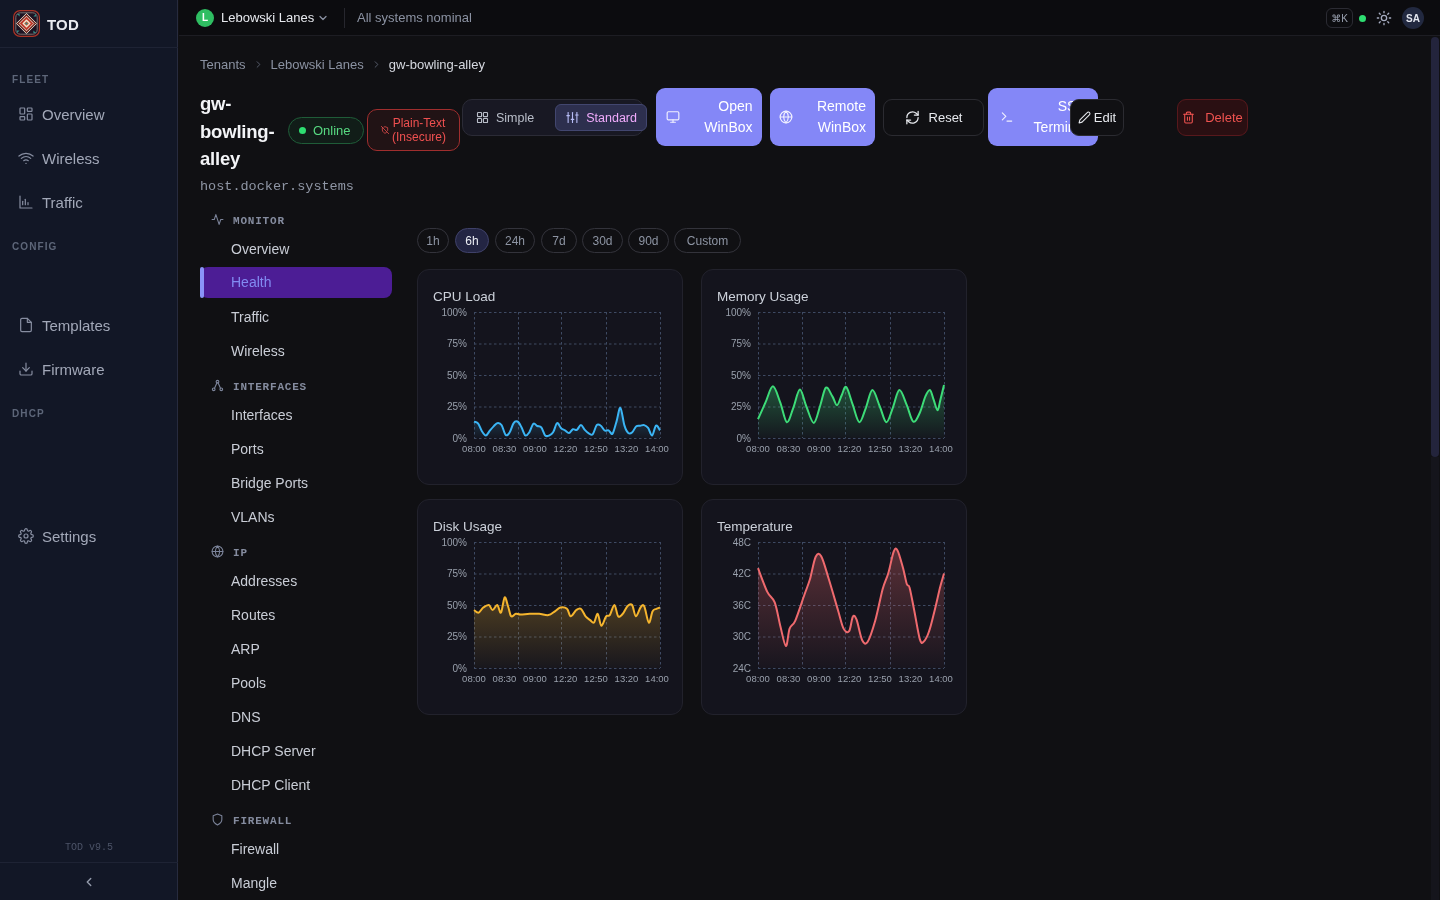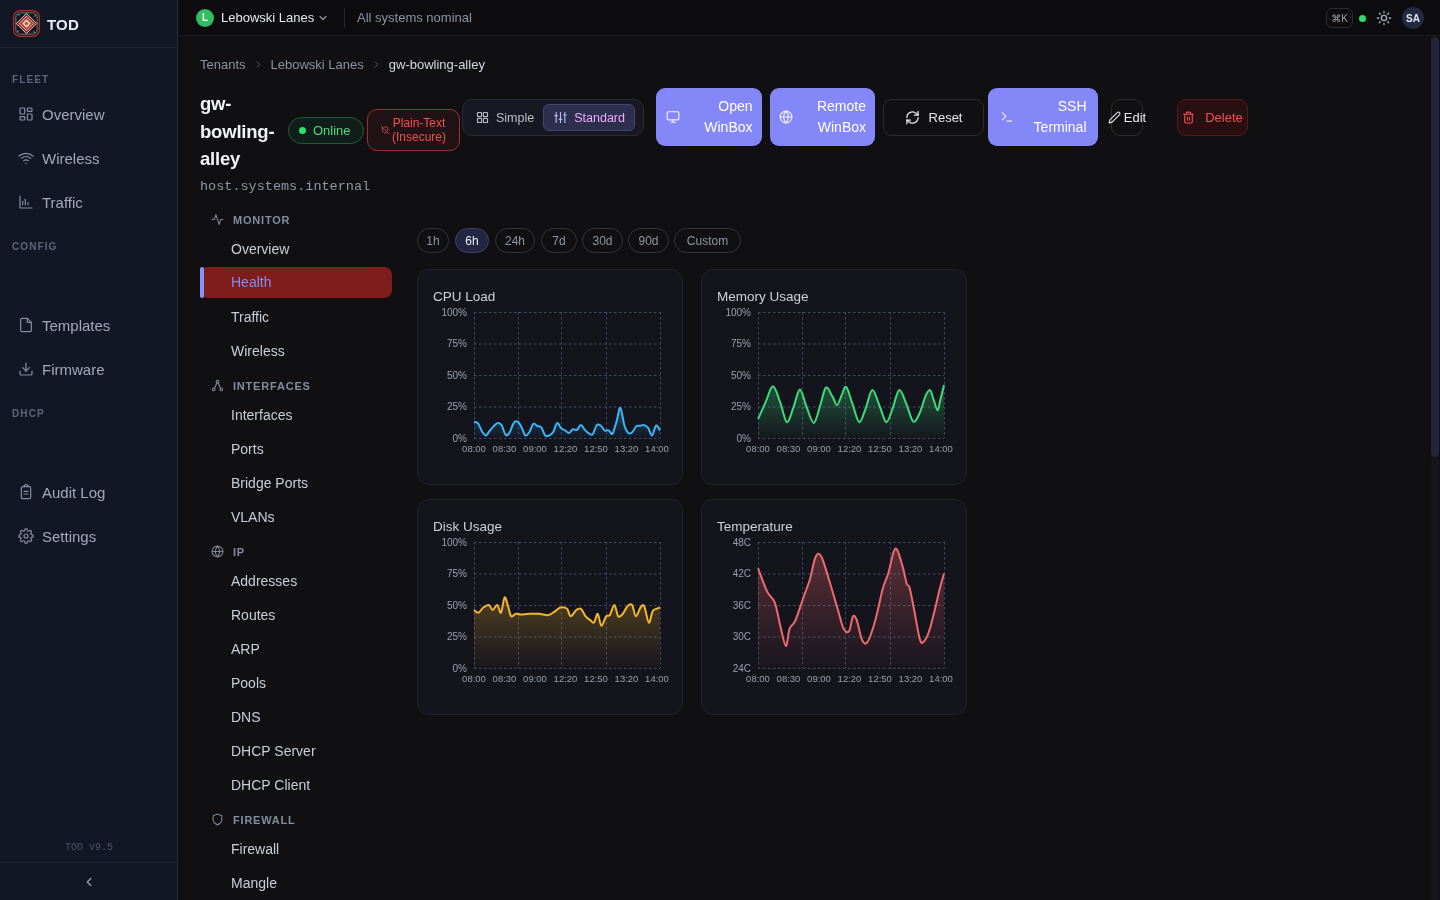--- a/index.html
+++ b/index.html
@@ -28,34 +28,34 @@
 #tb-sa { position:absolute; left:1223px; top:7px; width:22px; height:22px; border-radius:50%; background:#222940; color:#e3e6ee; font-size:10px; font-weight:700; text-align:center; line-height:24px; }
 
 #crumbs { position:absolute; left:200px; top:57px; font-size:13px; color:#8b92a2; }
 #crumbs b { color:#d6d9e0; font-weight:400; }
 #crumbs .c { margin:0 7px; vertical-align:-1px; }
 #title { position:absolute; left:200px; top:90px; width:86px; color:#f3f4f7; font-size:18.5px; font-weight:700; line-height:27.7px; letter-spacing:-0.2px; }
 #host { position:absolute; left:200px; top:179px; color:#8f96a5; font-size:13.5px; font-family:"Liberation Mono",monospace; }
 #b-online { position:absolute; left:288px; top:117px; height:27px; border:1px solid #1f5c38; background:rgba(34,197,94,.08); border-radius:14px; color:#57d981; font-size:13px; display:flex; align-items:center; padding:0 12px 0 10px; }
 #b-online i { width:7px; height:7px; border-radius:50%; background:#2ede71; margin-right:7px; }
 #b-plain { position:absolute; left:367px; top:109px; width:93px; height:42px; border:1px solid #a02e2e; background:rgba(160,42,42,.12); border-radius:10px; color:#ef5050; font-size:12px; line-height:14.5px; display:flex; align-items:center; justify-content:center; text-align:center; }
-#seg { position:absolute; left:462px; top:99px; width:182px; height:37px; background:#181823; border:1px solid #2b2b36; border-radius:10px; display:flex; align-items:center; padding:3px; }
+#seg { position:absolute; left:462px; top:99px; width:182px; height:37px; background:#181823; border:1px solid #2b2b36; border-radius:10px; display:flex; align-items:center; padding:3px;gap:12px; }
 .seg-i { height:27px; display:flex; align-items:center; border-radius:6px; font-size:12.5px; color:#b9bec9; padding:0 9px; }
 .seg-i svg { margin-right:6px; }
 .seg-i.on { background:#2d2f4e; border:1px solid #42466f; color:#f0abfc; }
 .btn { position:absolute; display:flex; align-items:center; justify-content:center; font-size:13px; border-radius:9px; }
 .btn svg { flex:none; }
 .purple { background:#8487f7; color:#fff; top:88px; height:58px; font-size:14px; }
 .purple .tx { width:64px; text-align:right; line-height:21px; margin-left:9px; }
 .ghost { top:99px; height:37px; background:#101013; border:1px solid #2b2b31; color:#e7e9ee; }
 
 .nh { position:absolute; left:211px; color:#8187f0; }
-.nh span { color:#858c9f; font-size:11px; font-weight:700; letter-spacing:.8px; margin-left:9px; vertical-align:2px; }
+.nh span { color:#858c9f; font-size:11px; font-weight:700; letter-spacing:.8px; margin-left:9px; vertical-align:2px;font-family:Liberation Mono, monospace; }
 .ni { position:absolute; left:231px; color:#c9cdd6; font-size:14px; }
-#ni-active { position:absolute; left:200px; top:267px; width:192px; height:31px; background:#7f1d1d; border-radius:8px; }
+#ni-active { position:absolute; left:200px; top:267px; width:192px; height:31px; background:#4c1d95; border-radius:8px; }
 #ni-bar { position:absolute; left:200px; top:267px; width:3.5px; height:31px; background:#8a93f8; border-radius:2px; }
 #ni-active span { position:absolute; left:31px; top:7px; color:#828bf2; font-size:14px; }
 
 .pill { position:absolute; top:228px; height:25px; border:1px solid #33333b; border-radius:13px; color:#8d94a3; font-size:12px; display:flex; align-items:center; justify-content:center; }
 .pill.on { background:#232543; border-color:#3f4169; color:#eceef4; }
 
 .card { position:absolute; width:266px; height:216px; background:#14141d; border:1px solid #22222c; border-radius:12px; }
 .card h3 { position:absolute; left:15px; top:19px; color:#ccd1da; font-size:13.5px; font-weight:400; }
 .card svg.ch { position:absolute; left:0; top:0; }
 </style>
@@ -98,25 +98,20 @@
       </svg>Traffic</div>
 <div class="snav" style="top:305px"><svg width="16" height="16" viewBox="0 0 24 24" fill="none" stroke="#868da0" stroke-width="1.8" stroke-linecap="round" stroke-linejoin="round">
         <path d="M14 2H6a2 2 0 0 0-2 2v16a2 2 0 0 0 2 2h12a2 2 0 0 0 2-2V8z"></path>
         <polyline points="14 2 14 8 20 8"></polyline>
       </svg>Templates</div>
 <div class="snav" style="top:349px"><svg width="16" height="16" viewBox="0 0 24 24" fill="none" stroke="#868da0" stroke-width="1.8" stroke-linecap="round" stroke-linejoin="round">
         <path d="M21 15v4a2 2 0 0 1-2 2H5a2 2 0 0 1-2-2v-4"></path>
         <polyline points="7 10 12 15 17 10"></polyline>
         <line x1="12" y1="3" x2="12" y2="15"></line>
       </svg>Firmware</div>
-<div class="snav" style="top:472px"><svg width="16" height="16" viewBox="0 0 24 24" fill="none" stroke="#868da0" stroke-width="1.8" stroke-linecap="round" stroke-linejoin="round">
-        <rect x="5" y="4" width="14" height="18" rx="2"></rect>
-        <path d="M9 4a2 2 0 0 1 6 0"></path>
-        <path d="M9 11h6M9 15h6"></path>
-      </svg>Audit Log</div>
 <div class="snav" style="top:516px"><svg width="16" height="16" viewBox="0 0 24 24" fill="none" stroke="#868da0" stroke-width="1.8" stroke-linecap="round" stroke-linejoin="round">
         <circle cx="12" cy="12" r="3"></circle>
         <path d="M19.4 15a1.65 1.65 0 0 0 .33 1.82l.06.06a2 2 0 1 1-2.83 2.83l-.06-.06a1.65 1.65 0 0 0-1.82-.33 1.65 1.65 0 0 0-1 1.51V21a2 2 0 1 1-4 0v-.09A1.65 1.65 0 0 0 9 19.4a1.65 1.65 0 0 0-1.82.33l-.06.06a2 2 0 1 1-2.83-2.83l.06-.06a1.65 1.65 0 0 0 .33-1.82 1.65 1.65 0 0 0-1.51-1H3a2 2 0 1 1 0-4h.09A1.65 1.65 0 0 0 4.6 9a1.65 1.65 0 0 0-.33-1.82l-.06-.06a2 2 0 1 1 2.83-2.83l.06.06a1.65 1.65 0 0 0 1.82.33H9a1.65 1.65 0 0 0 1-1.51V3a2 2 0 1 1 4 0v.09a1.65 1.65 0 0 0 1 1.51 1.65 1.65 0 0 0 1.82-.33l.06-.06a2 2 0 1 1 2.83 2.83l-.06.06a1.65 1.65 0 0 0-.33 1.82V9a1.65 1.65 0 0 0 1.51 1H21a2 2 0 1 1 0 4h-.09a1.65 1.65 0 0 0-1.51 1z"></path>
       </svg>Settings</div>
 
   <div class="slabel" style="top:241px">CONFIG</div>
   <div class="slabel" style="top:408px">DHCP</div>
   <div id="sver">TOD v9.5</div>
   <div id="scollapse">
       <svg width="14" height="14" viewBox="0 0 24 24" fill="none" stroke="#949bab" stroke-width="2.4" stroke-linecap="round" stroke-linejoin="round">
@@ -139,21 +134,21 @@
       <path d="M12 2v2M12 20v2M4.93 4.93l1.41 1.41M17.66 17.66l1.41 1.41M2 12h2M20 12h2M4.93 19.07l1.41-1.41M17.66 6.34l1.41-1.41"></path>
     </svg>
   <div id="tb-sa">SA</div>
 </div>
 <div id="crumbs">Tenants<svg class="c" width="11" height="11" viewBox="0 0 24 24" fill="none" stroke="#5a6070" stroke-width="2" stroke-linecap="round" stroke-linejoin="round">
       <polyline points="9 18 15 12 9 6"></polyline>
     </svg>Lebowski Lanes<svg class="c" width="11" height="11" viewBox="0 0 24 24" fill="none" stroke="#5a6070" stroke-width="2" stroke-linecap="round" stroke-linejoin="round">
       <polyline points="9 18 15 12 9 6"></polyline>
     </svg><b>gw-bowling-alley</b></div>
 <div id="title">gw-bowling-alley</div>
-<div id="host">host.systems.internal</div>
+<div id="host">host.docker.systems</div>
 <div id="b-online"><i></i>Online</div>
 <div id="b-plain">
     <svg width="8" height="8" viewBox="0 0 24 24" fill="none" stroke="#ef5050" stroke-width="2.2" stroke-linecap="round" stroke-linejoin="round">
       <path d="M19.7 14a6.9 6.9 0 0 0 .3-2V5l-8-3-3.2 1.2"></path>
       <path d="M4.7 4.7 4 5v7c0 6 8 10 8 10a20.3 20.3 0 0 0 5.6-4.4"></path>
       <line x1="1" y1="1" x2="23" y2="23"></line>
     </svg>
     <div style="margin-left:3px">Plain-Text<br>(Insecure)</div>
   </div>
 <div id="seg">
@@ -197,21 +192,21 @@
     </svg>
     <span style="margin-left:9px">Reset</span>
   </div>
 <div class="btn purple" style="left:988px;width:110px">
     <svg width="14" height="14" viewBox="0 0 24 24" fill="none" stroke="#f0f0fe" stroke-width="2" stroke-linecap="round" stroke-linejoin="round">
       <polyline points="4 17 10 11 4 5"></polyline>
       <line x1="12" y1="19" x2="20" y2="19"></line>
     </svg>
     <div class="tx">SSH<br>Terminal</div>
   </div>
-<div class="btn ghost" style="left:1111px;width:32px">
+<div class="btn ghost" style="left:1070px;width:54px">
     <svg width="13" height="13" viewBox="0 0 24 24" fill="none" stroke="#e7e9ee" stroke-width="2" stroke-linecap="round" stroke-linejoin="round">
       <path d="M17 3a2.85 2.83 0 1 1 4 4L7.5 20.5 2 22l1.5-5.5z"></path>
     </svg>
     <span style="margin-left:3px">Edit</span>
   </div>
 <div class="btn ghost" style="left:1177px;width:71px;background:#2a0f12;border-color:#58181c;color:#ef5350">
     <svg width="13" height="13" viewBox="0 0 24 24" fill="none" stroke="#ef5350" stroke-width="2" stroke-linecap="round" stroke-linejoin="round">
       <polyline points="3 6 5 6 21 6"></polyline>
       <path d="M19 6v14a2 2 0 0 1-2 2H7a2 2 0 0 1-2-2V6m3 0V4a2 2 0 0 1 2-2h4a2 2 0 0 1 2 2v2"></path>
       <line x1="10" y1="11" x2="10" y2="17"></line>

